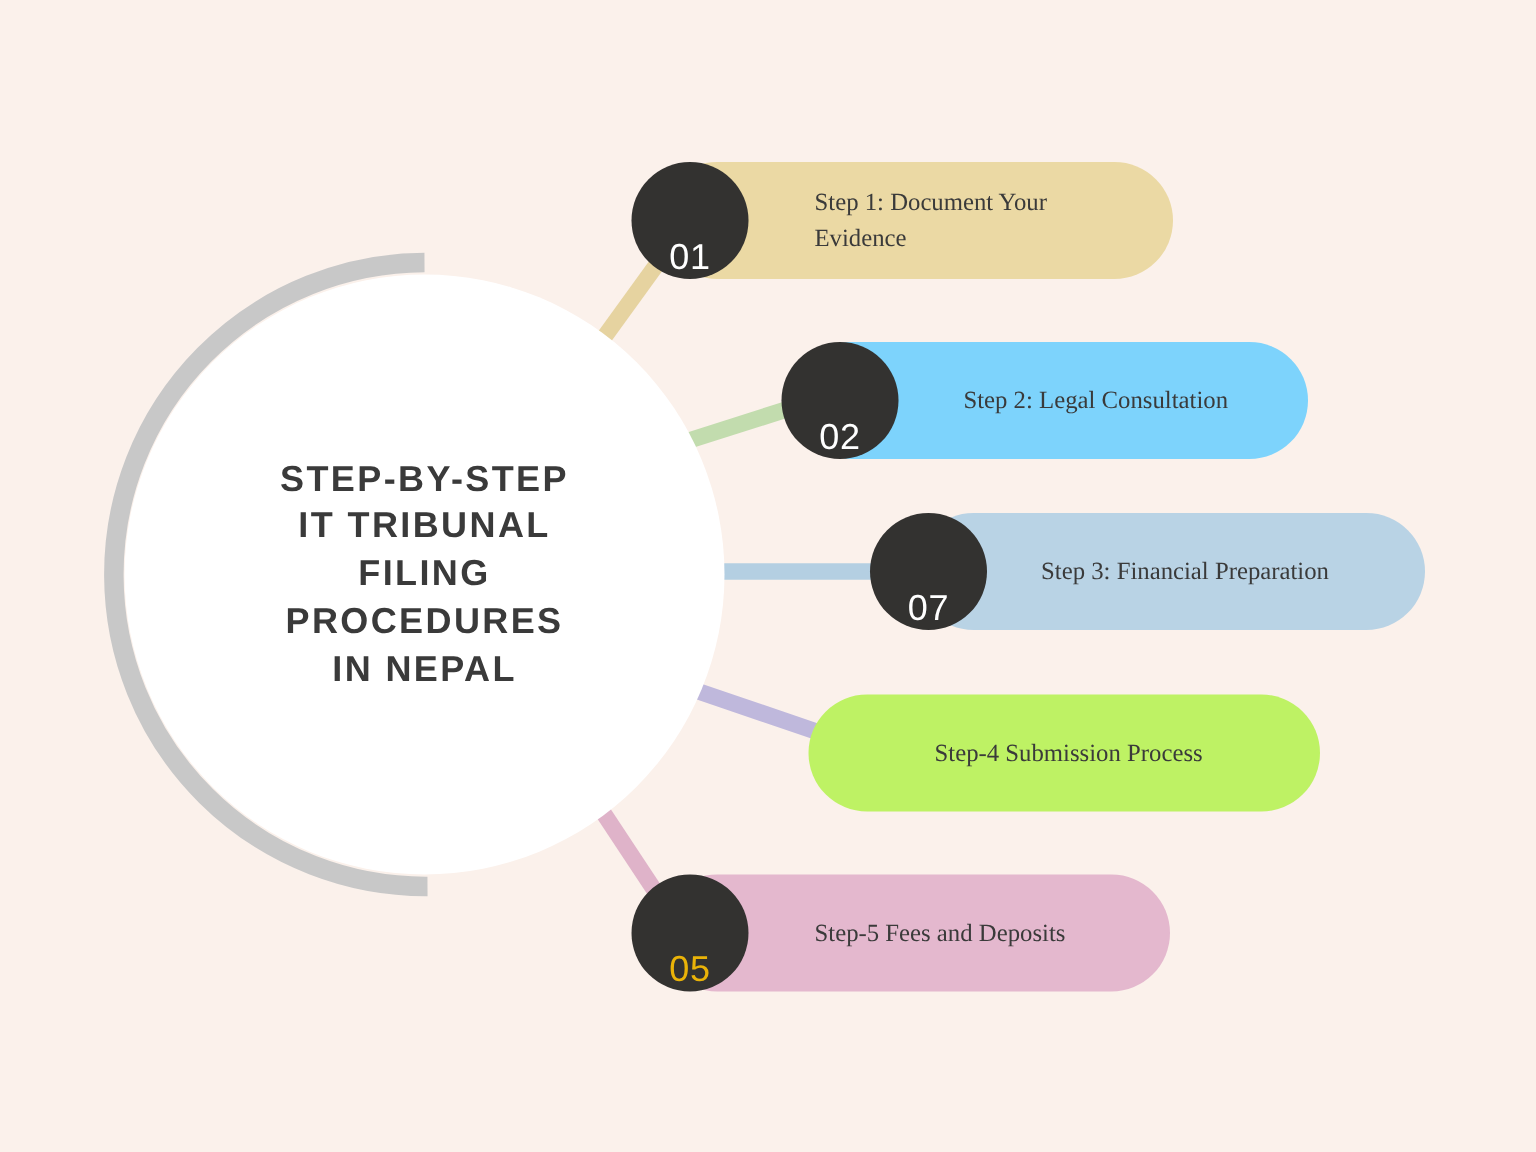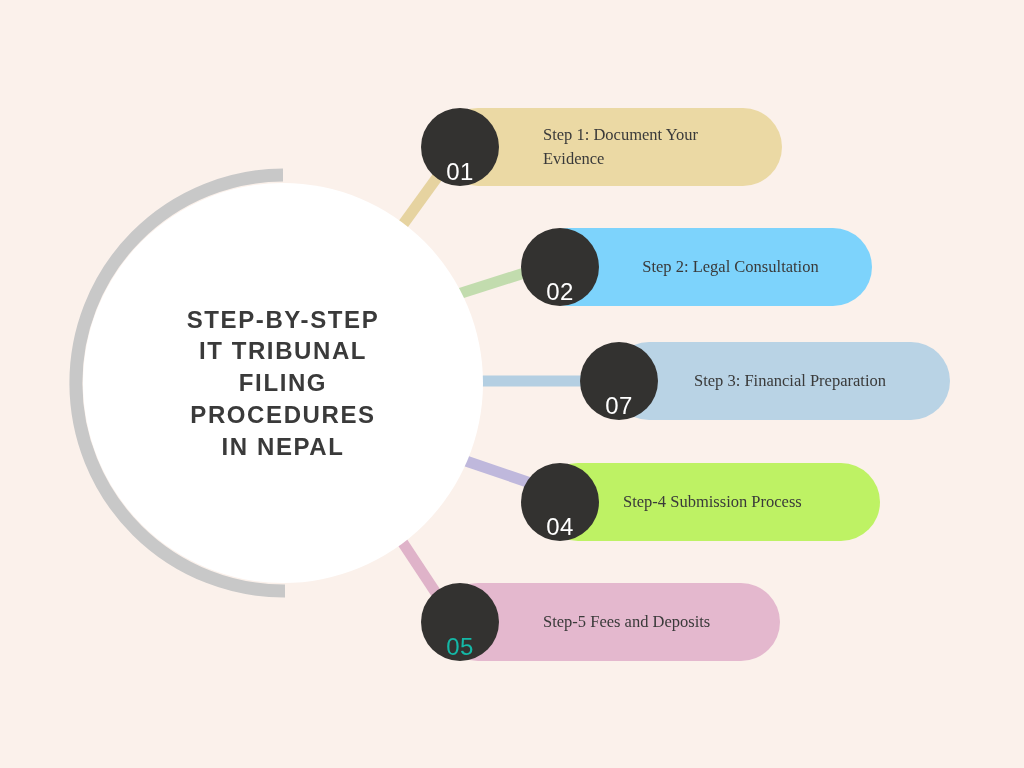--- a/index.html
+++ b/index.html
@@ -143,27 +143,24 @@
     </div>
     <div class="badge" style="background: rgb(51, 50, 48);">
       <span class="badge-num" style="color: rgb(255, 255, 255);">07</span>
     </div>
   </div>
 
   <div class="step" style="left:521px; top:463px; width:359px;">
     <div class="pill" style="left: 18px; width: 341px; padding-left: 84px; padding-right: 24px; background: #bef264;">
       <span class="pill-label">Step-4 Submission Process</span>
     </div>
-    <div class="badge" style="background: rgb(51, 50, 48);">
-      <span class="badge-num" style="color: rgb(255, 255, 255);">04</span>
-    </div>
   </div>
 
   <div class="step" style="left:421px; top:583px; width:359px;">
     <div class="pill" style="left: 18px; width: 341px; padding-left: 104px; padding-right: 24px; background: rgb(228, 184, 206); text-align: right;">
       <span class="pill-label">Step-5 Fees and Deposits</span>
     </div>
     <div class="badge" style="background: rgb(51, 50, 48);">
-      <span class="badge-num" style="color: #14b8a6;">05</span>
+      <span class="badge-num" style="color: #eab308;">05</span>
     </div>
   </div>
 
 </div>
 
 </body></html>

